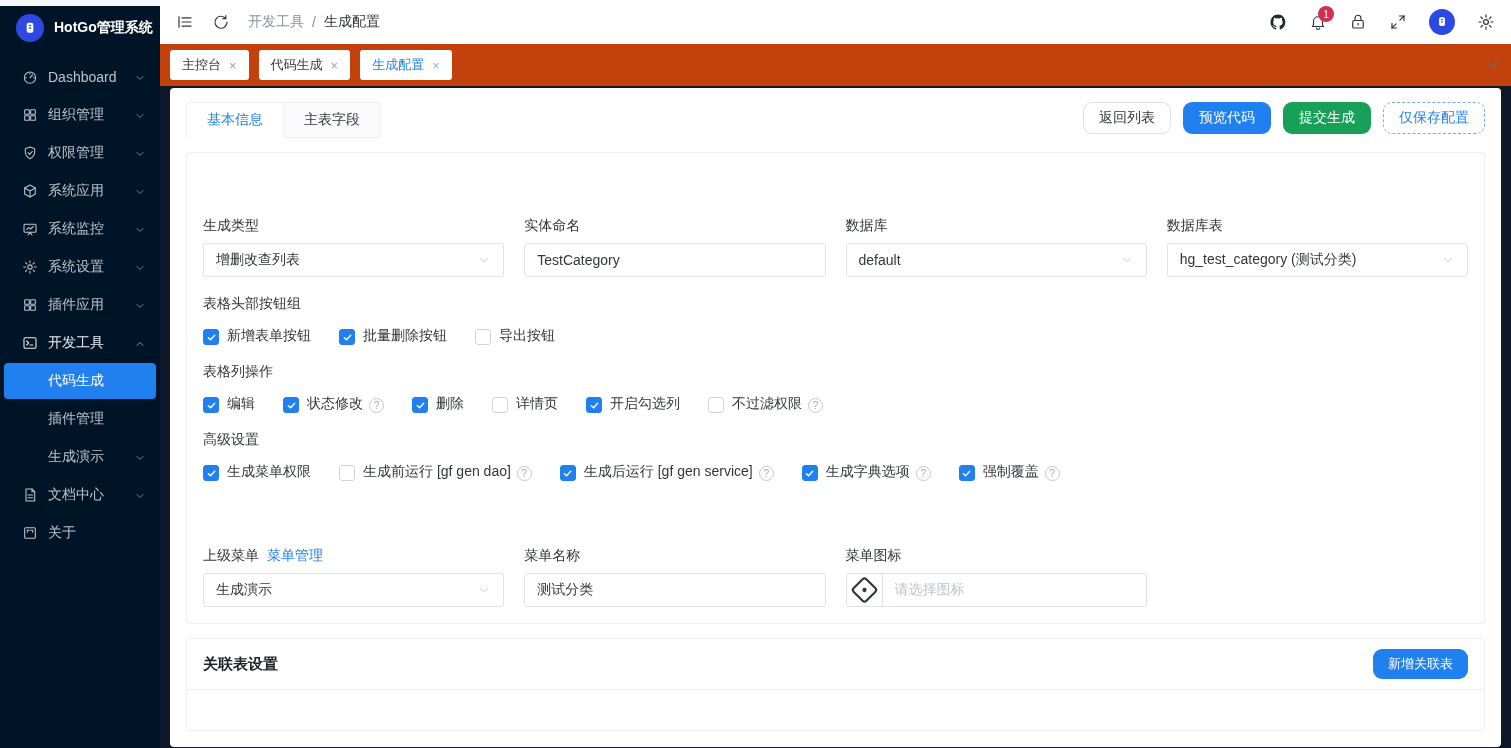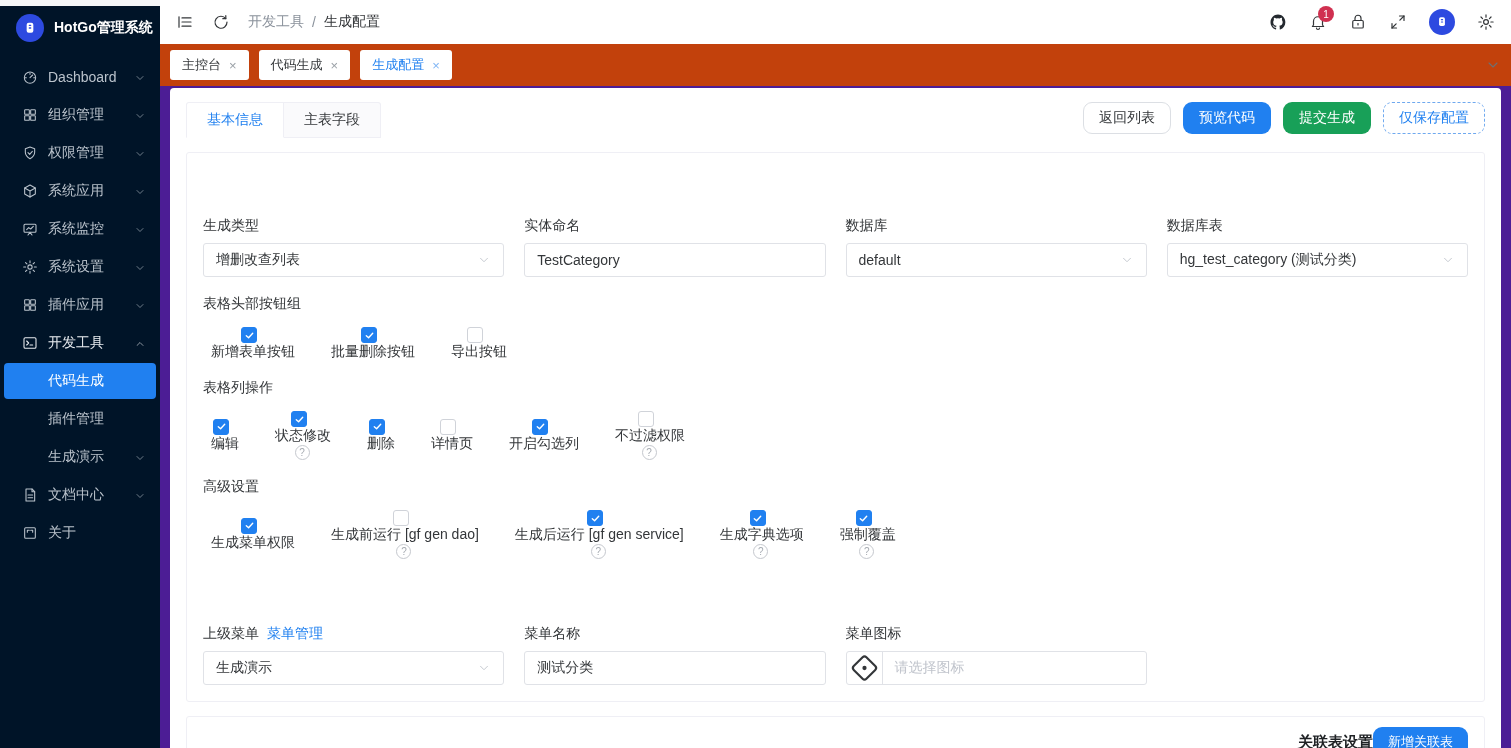--- a/index.html
+++ b/index.html
@@ -38,21 +38,21 @@
 
   
   .tabstrip { height:42px; background:#c2410c; display:flex; align-items:center; padding:0 10px; gap:10px; flex:0 0 auto; }
   .tchip { background:#fff; border-radius:3px; height:30px; display:flex; align-items:center; gap:8px; padding:0 12px; font-size:13px; color:#333639; cursor:pointer; }
   .tchip .x { color:#9aa0a6; font-size:13px; }
   .tchip.active { color:#2080f0; }
   .tchip.active .x { color:#7fb5f5; }
   .tab-collapse { margin-left:auto; width:16px; height:16px; color:#6b7075; cursor:pointer; }
 
   
-  .content { flex:1; background:#4c1d95; padding:2px 10px 10px 10px; overflow:hidden; }
+  .content { flex:1; background:#0f172a; padding:2px 10px 10px 10px; overflow:hidden; }
   .card { background:#fff; border-radius:4px; padding:14px 16px 16px 16px; min-height:560px; }
 
   .card-top { display:flex; align-items:flex-start; }
   .ctabs { display:flex; }
   .ctab { height:36px; display:flex; align-items:center; padding:0 20px; font-size:14px; border:1px solid #efeff5; background:#fafafc; color:#333639; cursor:pointer; }
   .ctab:first-child { border-radius:3px 0 0 0; }
   .ctab:last-child { border-radius:0 3px 0 0; border-left:none; }
   .ctab.active { background:#fff; color:#2080f0; border-bottom-color:#fff; }
   .top-actions { margin-left:auto; display:flex; gap:12px; }
   .btn { height:32px; padding:0 15px; border-radius:9px; font-size:14px; display:flex; align-items:center; cursor:pointer; border:1px solid transparent; }
@@ -75,30 +75,30 @@
   .sel-arrow { width:14px; height:14px; color:#c2c6cc; flex:0 0 auto; }
   .ctrl.iconpick { padding:0; }
   .iconpick .prefix { width:36px; height:100%; border-right:1px solid #e0e2e7; display:flex; align-items:center; justify-content:center; color:#333639; }
   .iconpick .ph { padding:0 12px; color:#c0c4cc; }
   .ctrl.stepper { justify-content:space-between; }
   .stepper .ops { display:flex; gap:16px; color:#72767b; font-size:16px; }
   .stepper .ops span { cursor:pointer; }
 
   .grp-label { font-size:14px; color:#333639; margin:18px 0 14px 0; }
   .cb-row { display:flex; align-items:center; gap:28px; flex-wrap:wrap; }
-  .cb { display:flex; align-items:center; cursor:pointer;flex-direction:column; }
+  .cb { display:flex; align-items:flex-end; cursor:pointer; }
   .cb .box { width:16px; height:16px; border:1px solid #d0d3d9; border-radius:3px; background:#fff; display:flex; align-items:center; justify-content:center; }
   .cb .box svg { width:11px; height:11px; stroke:#fff; stroke-width:3; fill:none; stroke-linecap:round; stroke-linejoin:round; display:none; }
   .cb .box.on { background:#2080f0; border-color:#2080f0; }
   .cb .box.on svg { display:block; }
   .cb .cb-label { margin-left:8px; font-size:14px; color:#333639; }
   .help { width:15px; height:15px; border:1px solid #c5c8ce; border-radius:50%; color:#a5aab1; font-size:10px; display:inline-flex; align-items:center; justify-content:center; margin-left:6px; cursor:pointer; }
 
   .menurow { margin-top:18px; }
-  .rel-head { display:flex; align-items:center; justify-content:flex-end; padding:10px 16px; border-bottom:1px solid #efeff5; }
+  .rel-head { display:flex; align-items:center; justify-content:space-between; padding:10px 16px; border-bottom:1px solid #efeff5; }
   .btn-sm { height:30px; padding:0 14px; font-size:13px; }
   .rel-body { height:40px; }
 </style>
 </head>
 <body>
 
 <div class="sidebar">
   <div class="logo-row">
     <span class="logo-badge">
       <svg width="16" height="16" viewBox="0 0 24 24">

